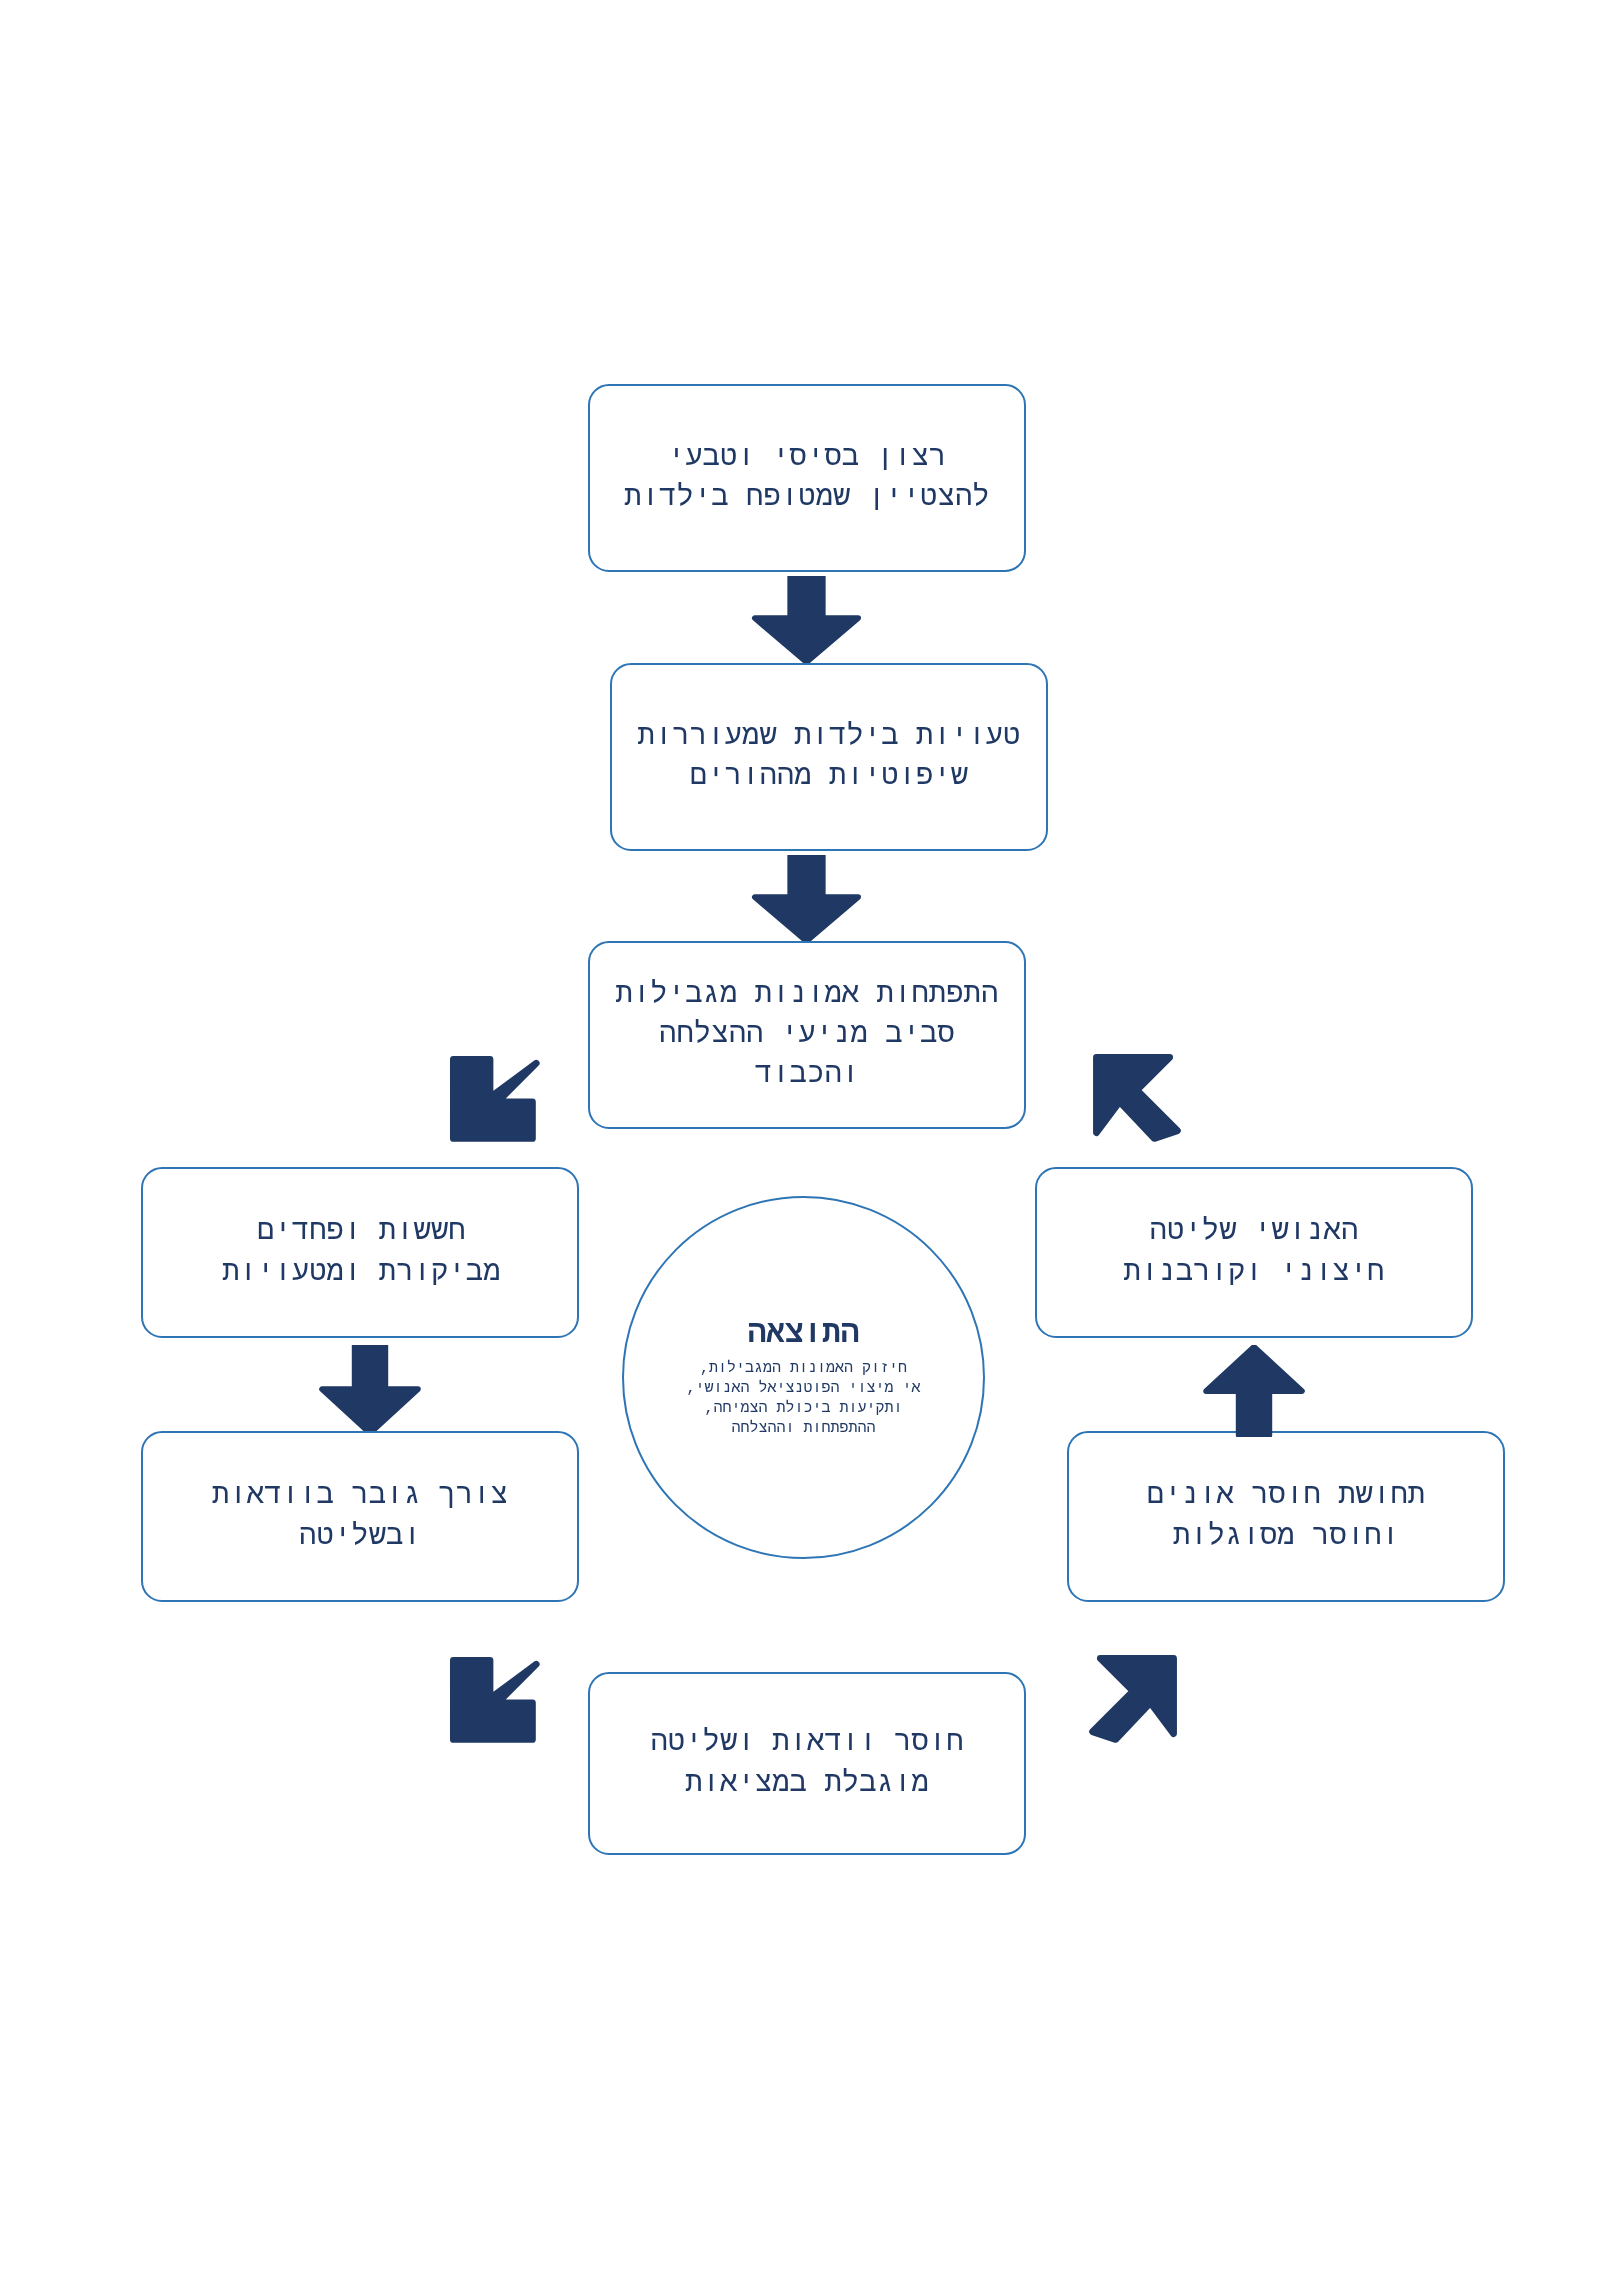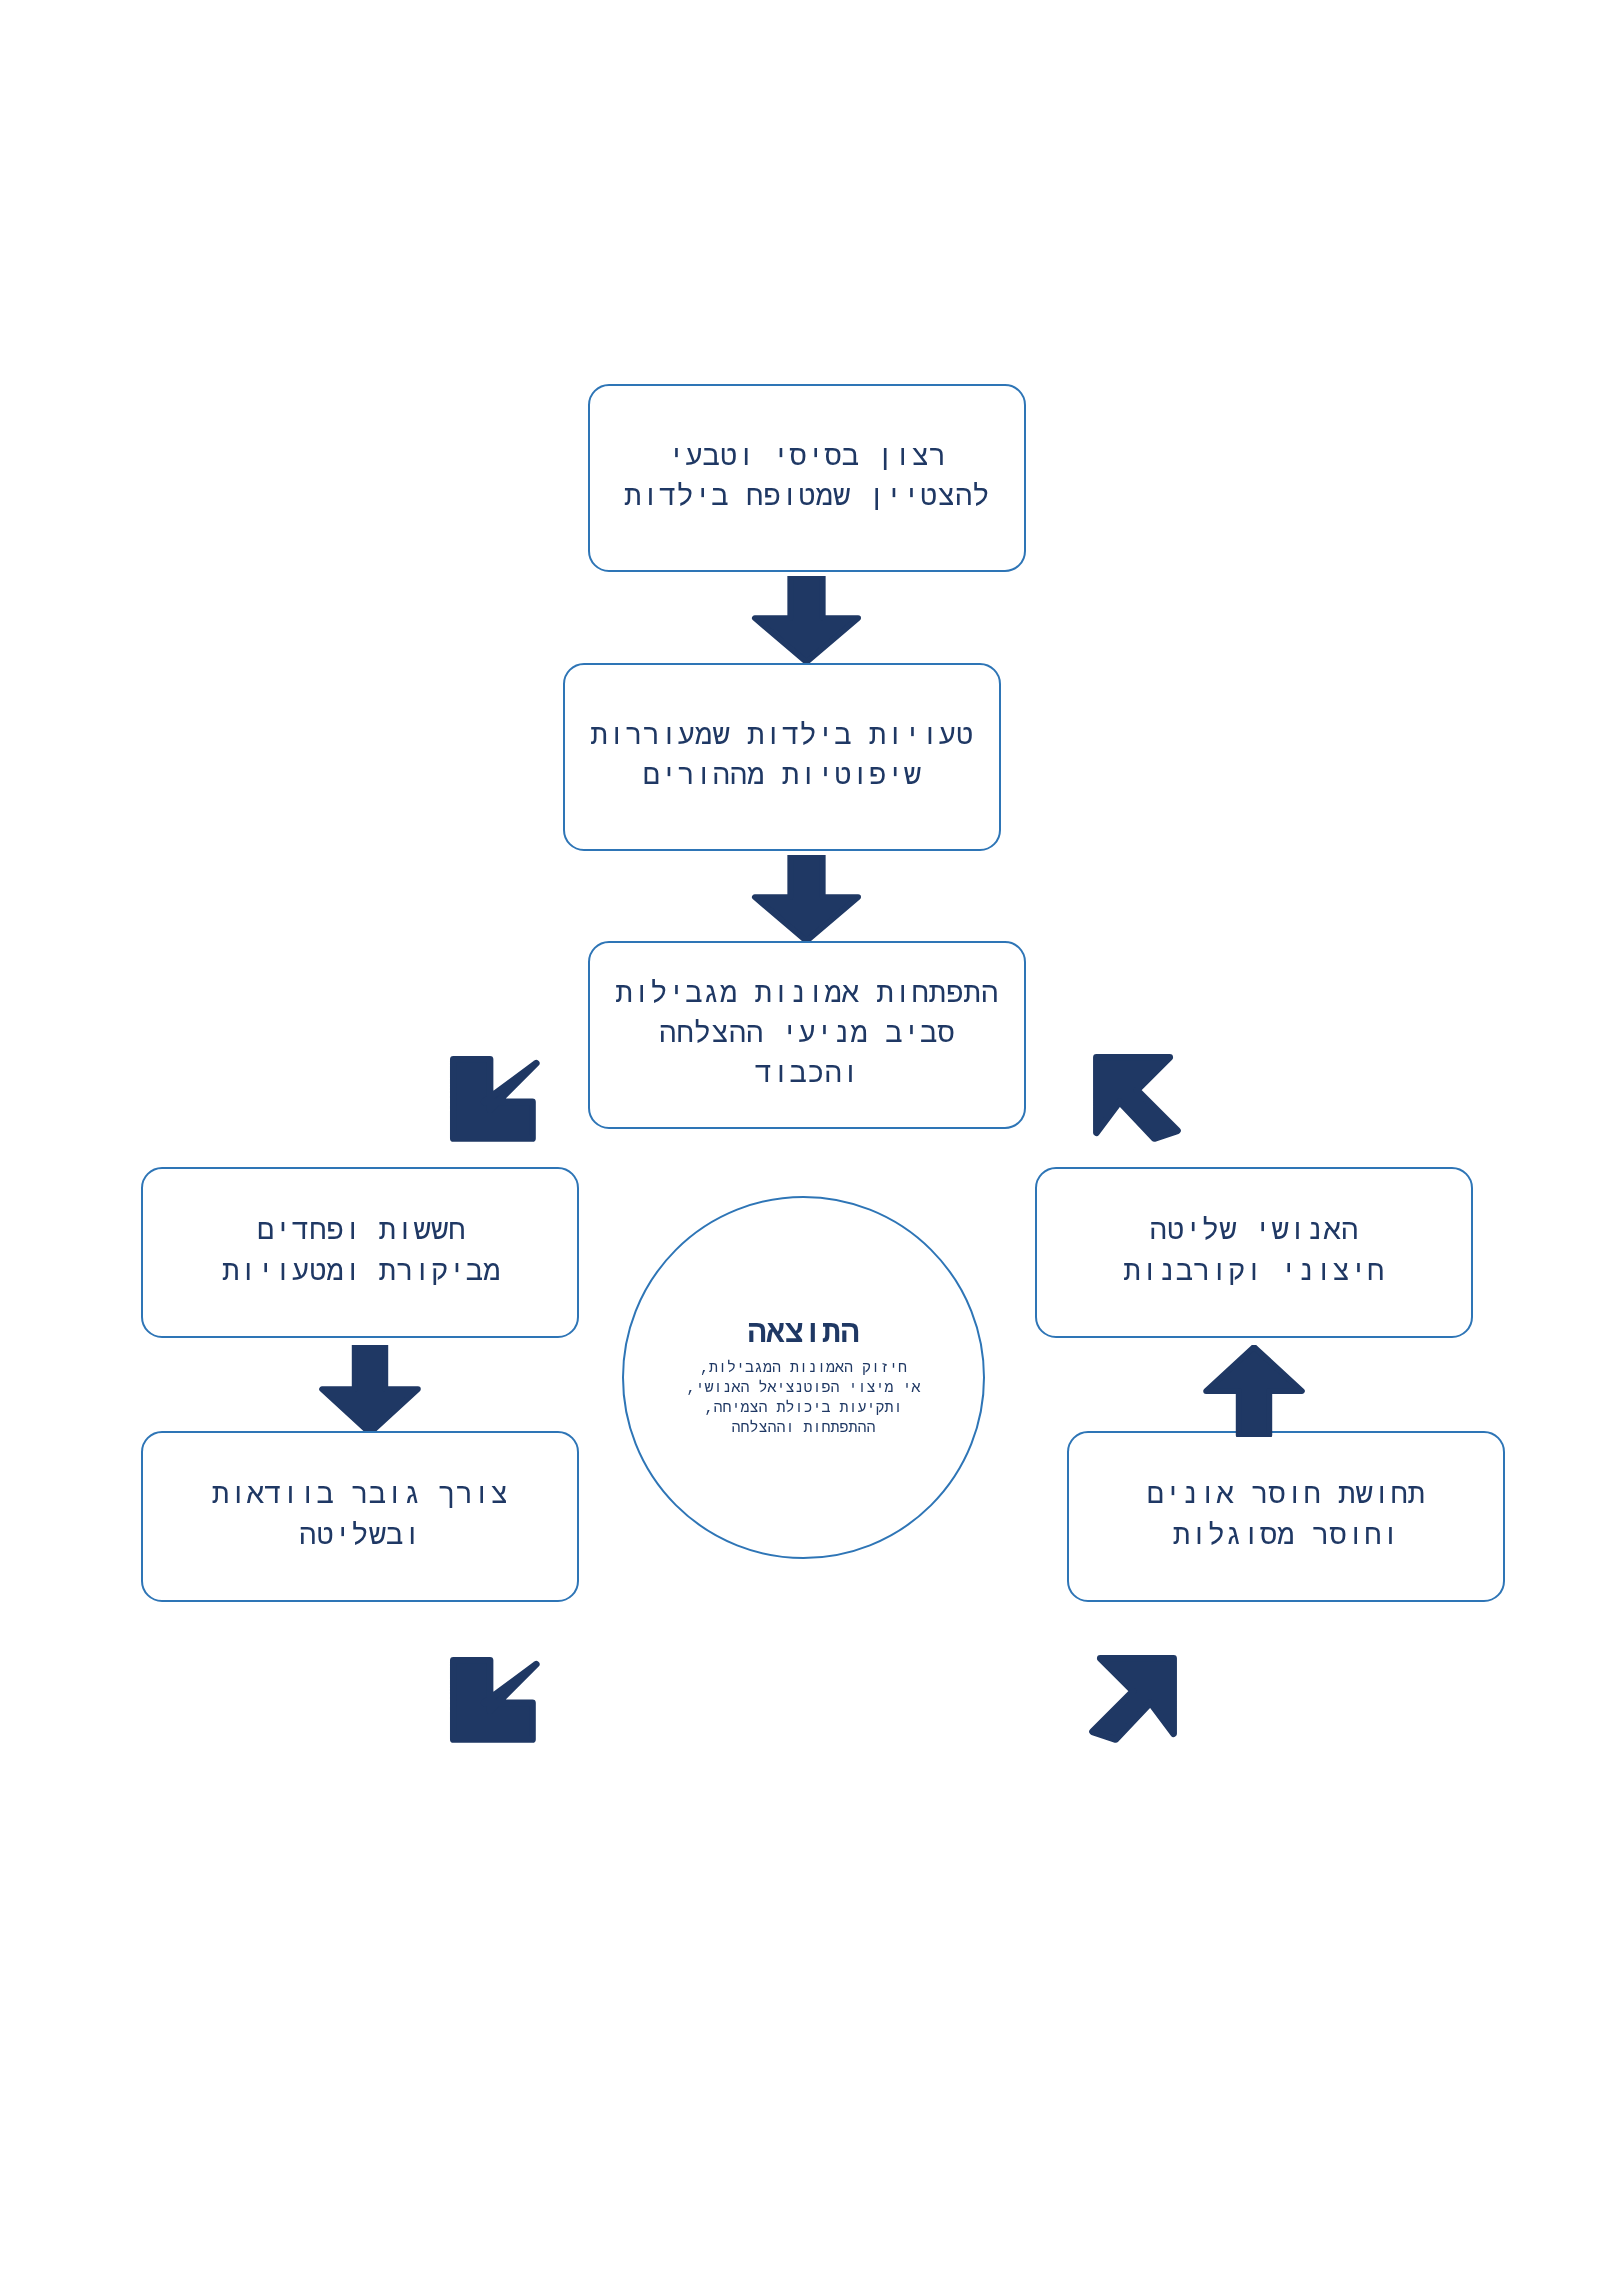--- a/index.html
+++ b/index.html
@@ -79,21 +79,21 @@
     <span>רצון בסיסי וטבעי
 להצטיין שמטופח בילדות</span>
   </div>
 
   <div class="arrow" style="left:752px; top:576px;">
     <svg width="111" height="88" viewBox="0 0 116 92" aria-hidden="true">
       <path d="M41 0 L75 0 L75 44 L112 44 L58 90 L4 44 L41 44 Z" fill="#1F3864" stroke="#1F3864" stroke-width="6" stroke-linejoin="round"></path>
     </svg>
   </div>
 
-  <div class="node" style="left:564px; top:663px; width:438px; height:188px;">
+  <div class="node" style="left:611px; top:663px; width:438px; height:188px;">
     <span>טעויות בילדות שמעוררות
 שיפוטיות מההורים</span>
   </div>
 
   <div class="arrow" style="left:752px; top:855px;">
     <svg width="111" height="88" viewBox="0 0 116 92" aria-hidden="true">
       <path d="M41 0 L75 0 L75 44 L112 44 L58 90 L4 44 L41 44 Z" fill="#1F3864" stroke="#1F3864" stroke-width="6" stroke-linejoin="round"></path>
     </svg>
   </div>
 
@@ -128,20 +128,24 @@
   <div class="node" style="left:142px; top:1431px; width:438px; height:171px;">
     <span>צורך גובר בוודאות ובשליטה</span>
   </div>
 
   <div class="arrow" style="left:437px; top:1643px;">
     <svg width="108" height="108" viewBox="0 0 112 112" aria-hidden="true">
       <path d="M8 22 L56 70 L56 18 L94 18 L94 100 L12 100 L12 62 L62 62 L8 22 Z" transform="scale(-1,1) translate(-112,0)" fill="#1F3864" stroke="#1F3864" stroke-width="7" stroke-linejoin="round"></path>
     </svg>
   </div>
 
+  <div class="node" style="left:589px; top:1672px; width:438px; height:183px;">
+    <span>חוסר וודאות ושליטה
+מוגבלת במציאות</span>
+  </div>
 
   <div class="arrow" style="left:1082px; top:1643px;">
     <svg width="108" height="108" viewBox="0 0 112 112" aria-hidden="true">
       <path d="M96 16 L20 16 L54 50 L12 92 L36 100 L72 62 L96 94 Z" fill="#1F3864" stroke="#1F3864" stroke-width="7" stroke-linejoin="round"></path>
     </svg>
   </div>
 
   <div class="node" style="left:1068px; top:1431px; width:438px; height:171px;align-items:center;">
     <span>תחושת חוסר אונים
 וחוסר מסוגלות</span>

